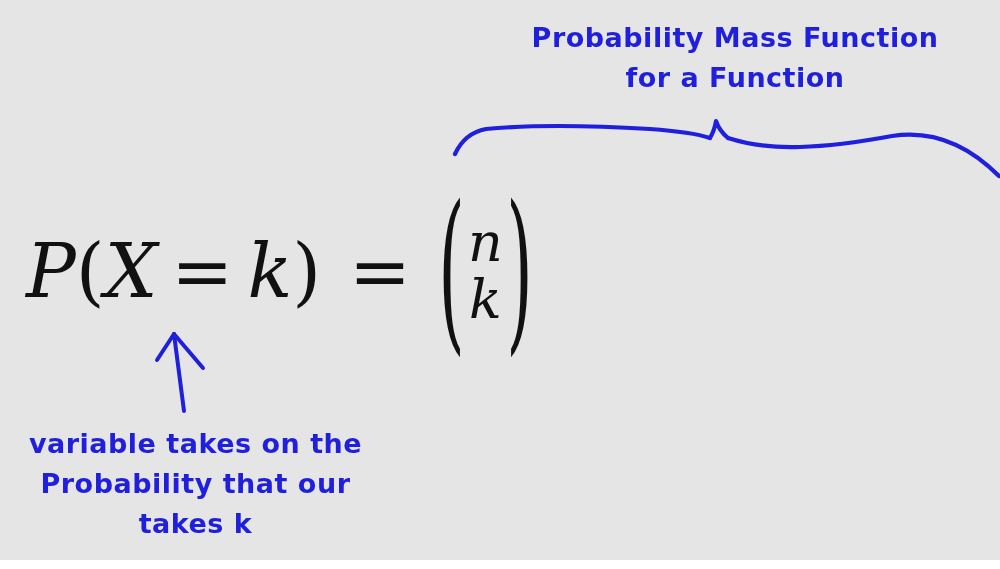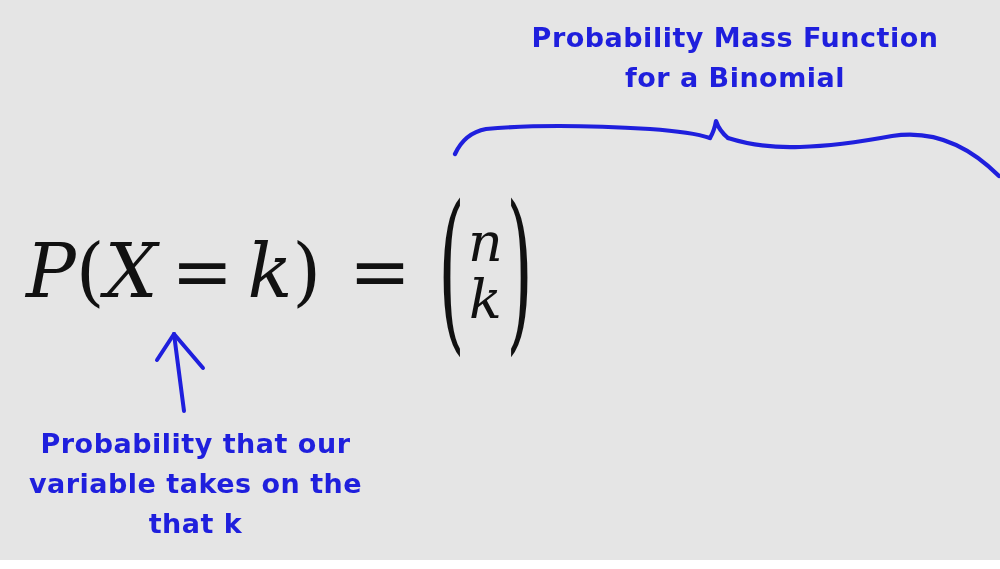--- a/index.html
+++ b/index.html
@@ -94,21 +94,21 @@
     pointer-events: none;
   }
 </style>
 </head>
 <body>
 
 <div id="stage">
 
   <div class="annot-block" style="left:530px; top:18px; width:410px;">
     <span class="ln">Probability Mass Function</span>
-    <span class="ln">for a Binomial</span>
+    <span class="ln">for a Function</span>
   </div>
 
   <svg class="ink" viewBox="0 0 1000 569" xmlns="http://www.w3.org/2000/svg">
     <g fill="none" stroke="#1f1fdd" stroke-width="4.2" stroke-linecap="round" stroke-linejoin="round">
 
       <path d="M455,154 C461,141 470,132 486,129
                C540,124 600,126 650,129
                C678,131 698,134 710,138"></path>
 
       <path d="M710,138 C713,133 715,127 716,121
@@ -142,18 +142,18 @@
 
   <svg class="ink" viewBox="0 0 1000 569" xmlns="http://www.w3.org/2000/svg">
     <g fill="none" stroke="#1f1fdd" stroke-width="4" stroke-linecap="round" stroke-linejoin="round">
       <path d="M184,411 L174,334"></path>
       <path d="M174,334 L157,360"></path>
       <path d="M174,334 L203,368"></path>
     </g>
   </svg>
 
   <div class="annot-block" style="left:8px; top:424px; width:375px;">
+    <span class="ln">variable takes on the</span>
     <span class="ln">Probability that our</span>
-    <span class="ln">variable takes on the</span>
-    <span class="ln">that k</span>
+    <span class="ln">takes k</span>
   </div>
 
 </div>
 
 </body></html>

